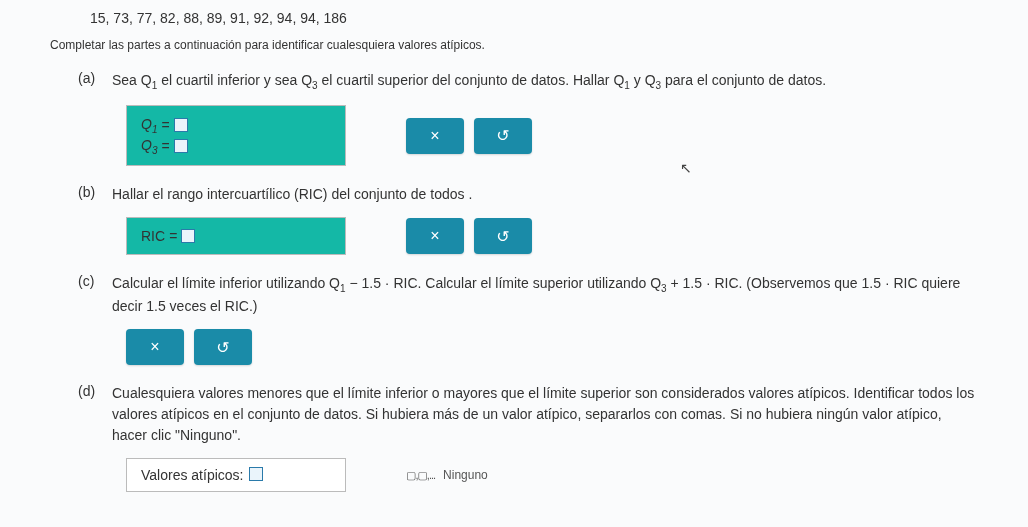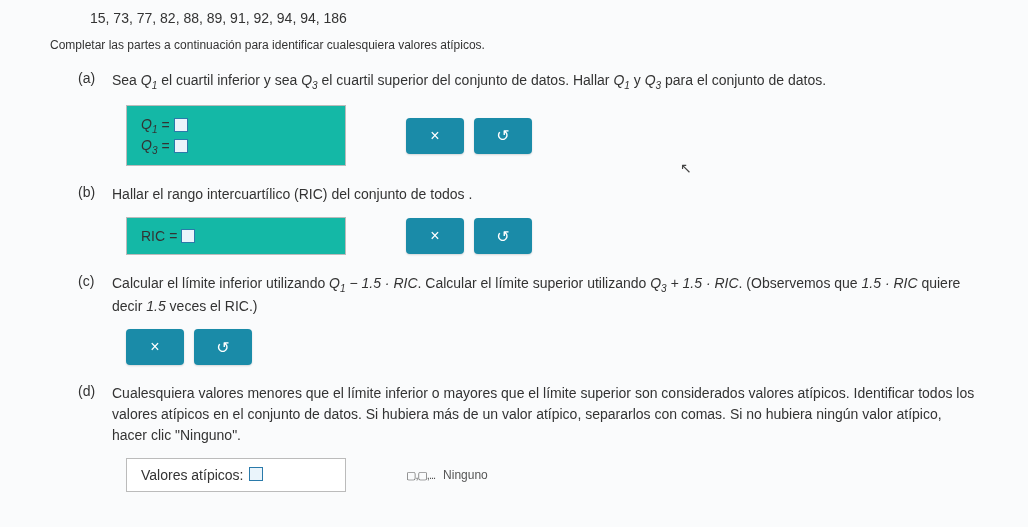--- a/index.html
+++ b/index.html
@@ -78,21 +78,21 @@
       border-radius: 4px;
       color: #fff;
       font-size: 16px;
       display: flex;
       align-items: center;
       justify-content: center;
       cursor: pointer;
       box-shadow: 0 1px 2px rgba(0,0,0,0.15);
     }
     .sub { font-size: 10px; vertical-align: sub; }
-    .math { font-style: italic; }
+    .math { }
     .answer-box-d {
       border: 1px solid #bbb;
       padding: 8px 14px;
       background: #fff;
       min-width: 220px;
       display: flex;
       align-items: flex-start;
       gap: 6px;
     }
     .ninguno-row {

